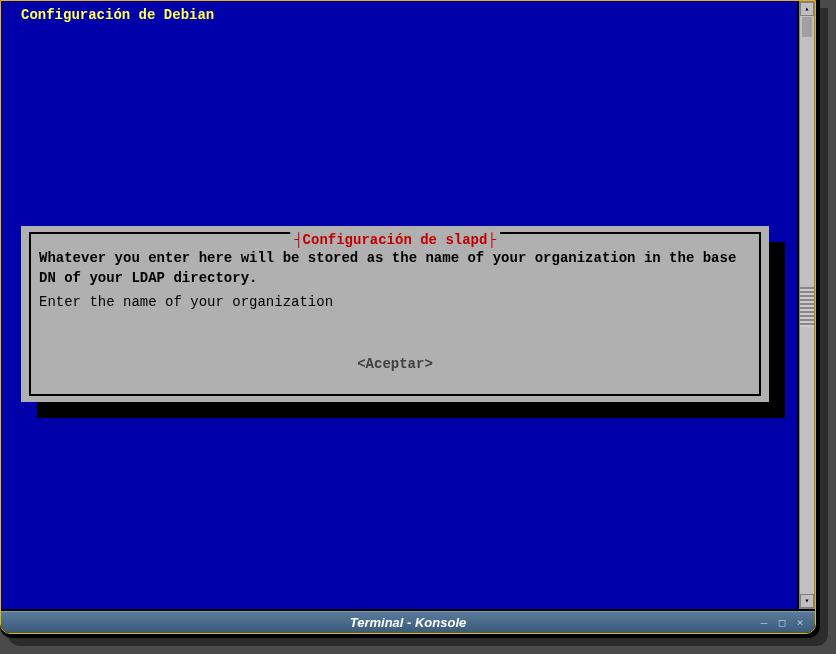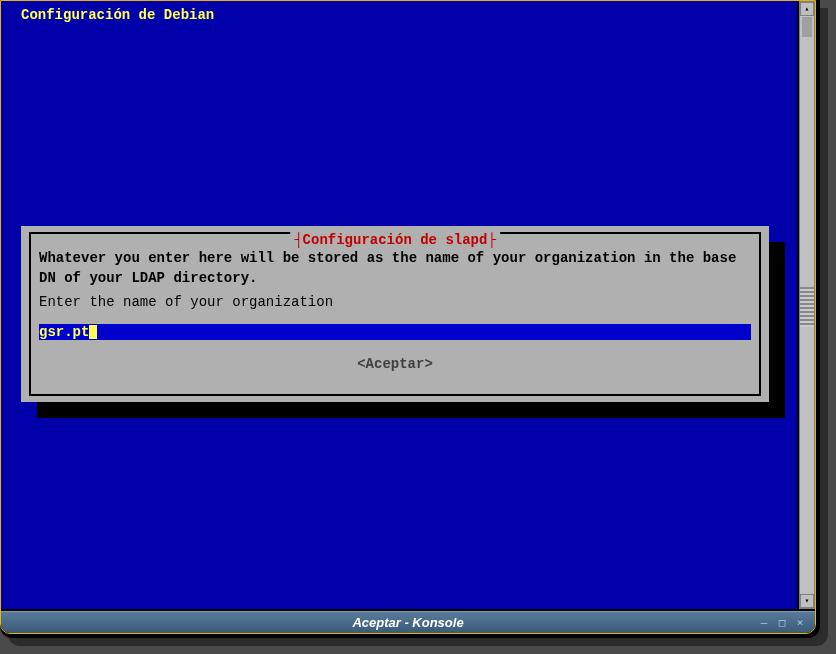--- a/index.html
+++ b/index.html
@@ -257,36 +257,35 @@
 
       <div class="dialog-box">
         <div class="dialog-inner-border">
           <div class="dialog-title">┤<span>Configuración de slapd</span>├</div>
         </div>
 
         <div class="dialog-text">Whatever you enter here will be stored as the name of your organization in the base DN of your LDAP directory.</div>
 
         <div class="dialog-prompt">Enter the name of your organization</div>
 
-        <div class="input-field"><span class="input-text">gsr.pt</span><span class="cursor"></span></div>
 
         <button class="accept-button">&lt;Aceptar&gt;</button>
       </div>
 
     </div>
 
     <div class="scrollbar-vertical">
       <div class="scroll-arrow-up">▴</div>
       <div class="scroll-thumb"></div>
       <div class="scroll-grip"></div>
       <div class="scroll-arrow-down">▾</div>
     </div>
 
     <div class="titlebar">
-      <span class="titlebar-text">Aceptar - Konsole</span>
+      <span class="titlebar-text">Terminal - Konsole</span>
       <div class="window-controls">
         <span class="window-control">–</span>
         <span class="window-control">□</span>
         <span class="window-control">×</span>
       </div>
     </div>
 
   </div>
 </div>
 

